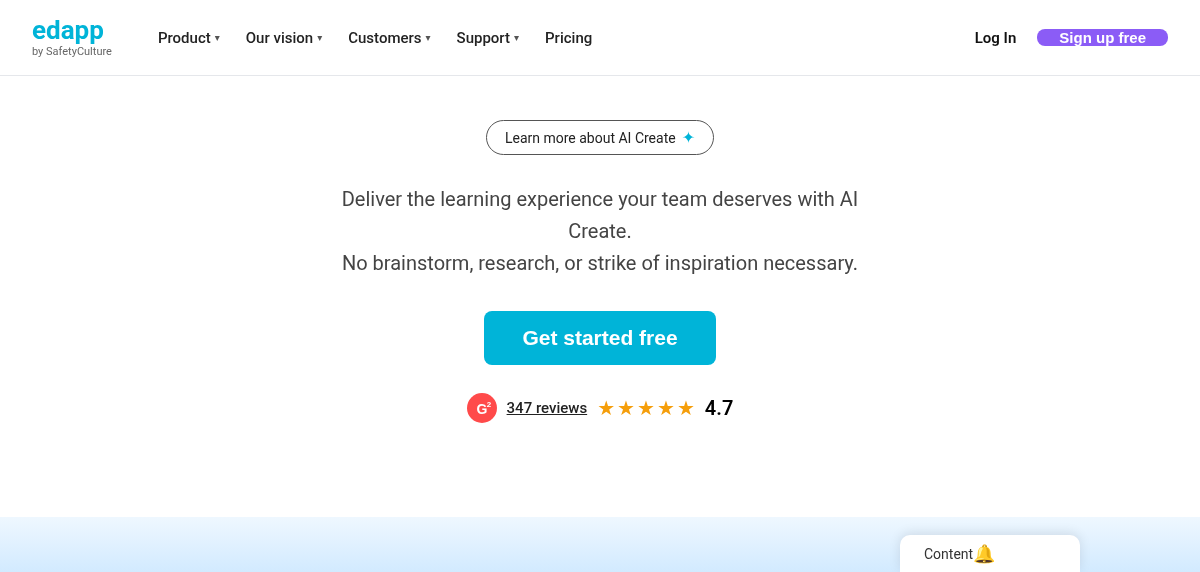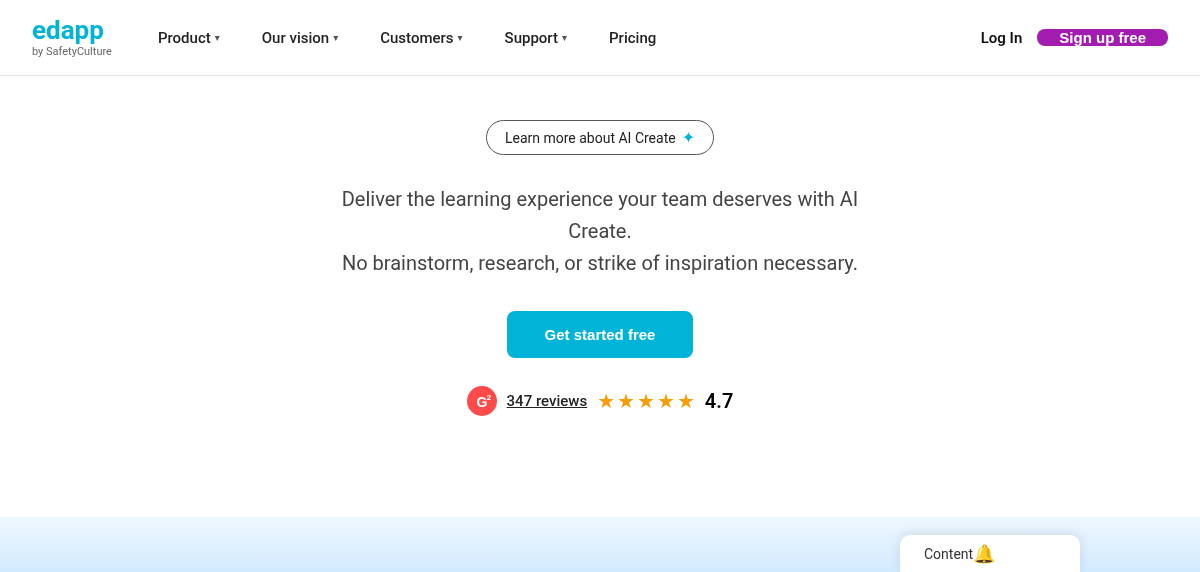--- a/index.html
+++ b/index.html
@@ -29,53 +29,53 @@
       color: #00b4d8;
     }
     .logo-sub {
       font-size: 11px;
       color: #666;
       margin-top: 2px;
     }
     .nav-links {
       display: flex;
       align-items: flex-start;
-      gap: 22px;
+      gap: 6px;
       flex: 1;
     }
     .nav-item {
       display: flex;
       align-items: center;
       gap: 4px;
       padding: 8px 10px;
       font-size: 15px;
       color: #222;
       cursor: pointer;
       border-radius: 6px;
       font-weight: 500;
     }
     .chevron {
       font-size: 10px;
       color: #555;
     }
     .nav-right {
       display: flex;
       align-items: center;
-      gap: 3px;
+      gap: 9px;
       justify-content: flex-end;
     }
     .login-btn {
       font-size: 15px;
       font-weight: 600;
       color: #111;
       cursor: pointer;
       padding: 8px 12px;
     }
     .signup-btn {
-      background: #a21caf;
+      background: #8b5cf6;
       color: #fff;
       font-size: 15px;
       font-weight: 700;
       padding: 0 22px;
       border-radius: 8px;
       cursor: pointer;
       border: none;
       white-space: nowrap;
     }
 
@@ -114,21 +114,21 @@
     .hero-sub {
       font-size: 20px;
       color: #444;
       line-height: 1.6;
       margin-bottom: 32px;
       max-width: 560px;
     }
     .cta-btn {
       background: #00b4d8;
       color: #fff;
-      font-size: 15px;
+      font-size: 21px;
       font-weight: 700;
       padding: 15px 38px;
       border-radius: 8px;
       cursor: pointer;
       border: none;
       margin-bottom: 28px;
     }
     .reviews-row {
       display: flex;
       align-items: center;

